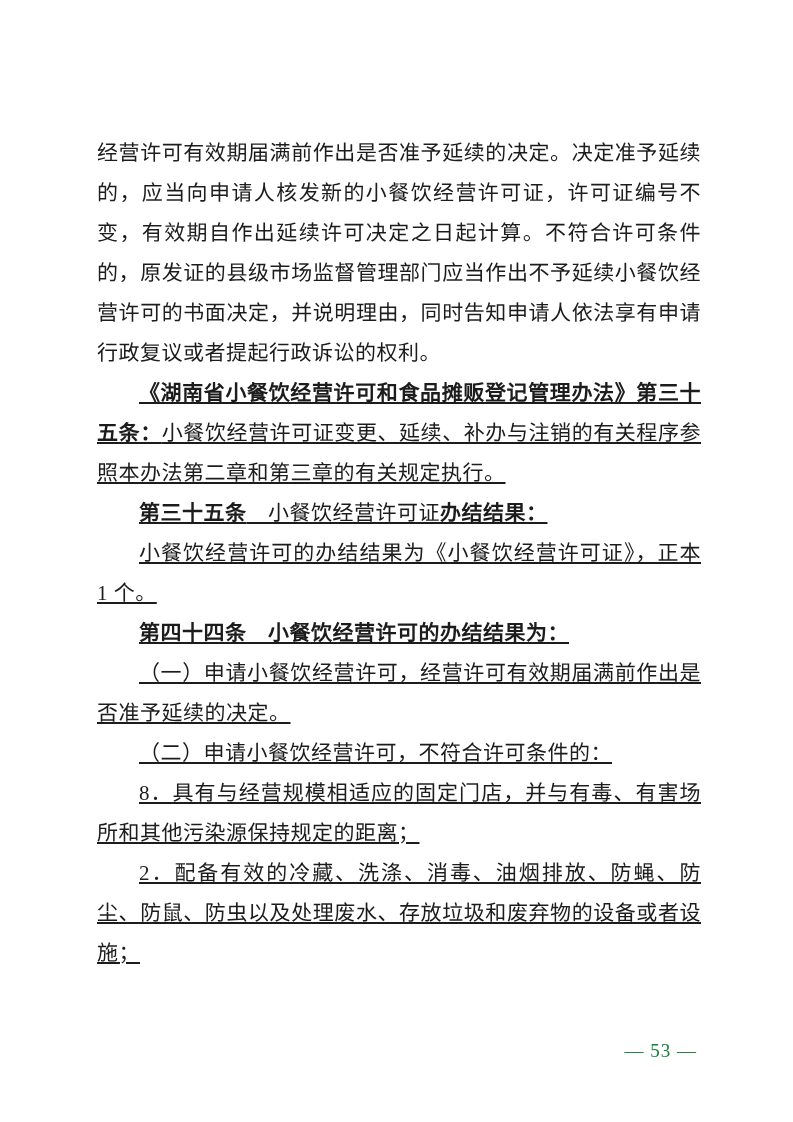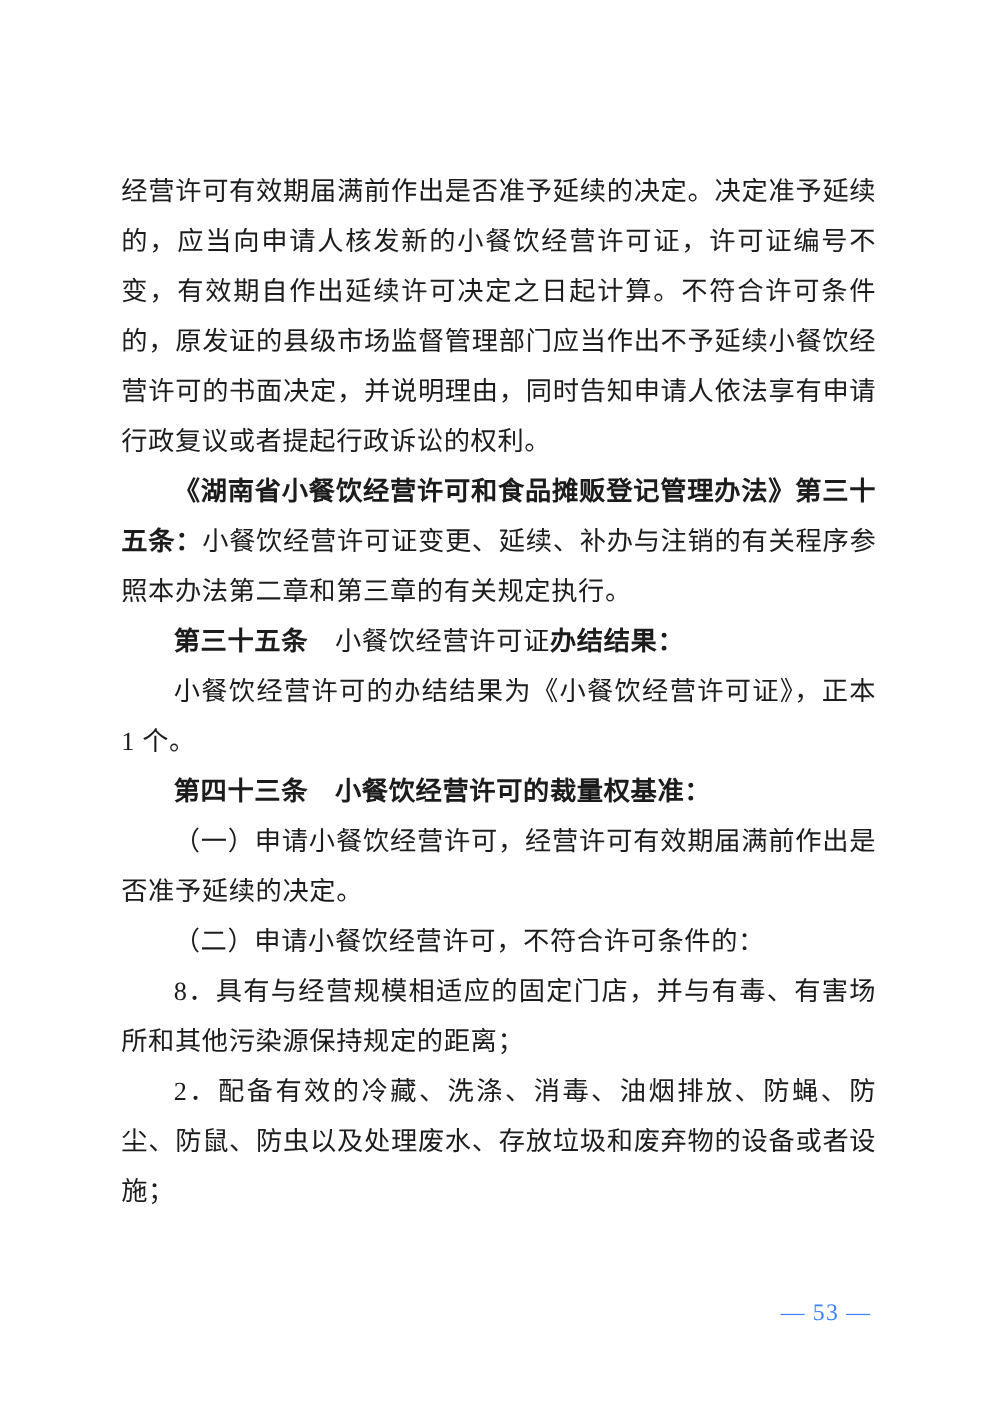--- a/index.html
+++ b/index.html
@@ -26,48 +26,49 @@
     margin: 0;
     padding: 0;
     font-size: 21px;
     line-height: 40px;
     text-align: justify;
     text-justify: inter-character;
     letter-spacing: 0.5px;
   }
   p.para.indent {
     text-indent: 2em;
+    text-decoration: underline;
   }
   p.para b {
     font-weight: 700;
     
     font-family: "Liberation Serif", "DejaVu Serif", serif;
   }
   .footer {
     position: absolute;
     right: 96px;
     bottom: 62px;
     font-size: 19px;
     line-height: 19px;
-    color: #3b82f6;
+    color: #15803d;
     letter-spacing: 1px;
     font-family: "Liberation Serif", "DejaVu Serif", serif;
   }
 </style>
 </head>
 <body>
 
 <div class="page">
 
   <div class="doc-body">
       <p class="para"><span>经营许可有效期届满前作出是否准予延续的决定。决定准予延续的，应当向申请人核发新的小餐饮经营许可证，许可证编号不变，有效期自作出延续许可决定之日起计算。不符合许可条件的，原发证的县级市场监督管理部门应当作出不予延续小餐饮经营许可的书面决定，并说明理由，同时告知申请人依法享有申请行政复议或者提起行政诉讼的权利。</span></p>
       <p class="para indent"><b>《湖南省小餐饮经营许可和食品摊贩登记管理办法》第三十五条：</b><span>小餐饮经营许可证变更、延续、补办与注销的有关程序参照本办法第二章和第三章的有关规定执行。</span></p>
       <p class="para indent"><b>第三十五条</b><span>　小餐饮经营许可证</span><b>办结结果：</b></p>
       <p class="para indent"><span>小餐饮经营许可的办结结果为《小餐饮经营许可证》，正本 1 个。</span></p>
-      <p class="para indent"><b>第四十三条　小餐饮经营许可的裁量权基准：</b></p>
+      <p class="para indent"><b>第四十四条　小餐饮经营许可的办结结果为：</b></p>
       <p class="para indent"><span>（一）申请小餐饮经营许可，经营许可有效期届满前作出是否准予延续的决定。</span></p>
       <p class="para indent"><span>（二）申请小餐饮经营许可，不符合许可条件的：</span></p>
       <p class="para indent"><span>8．具有与经营规模相适应的固定门店，并与有毒、有害场所和其他污染源保持规定的距离；</span></p>
       <p class="para indent"><span>2．配备有效的冷藏、洗涤、消毒、油烟排放、防蝇、防尘、防鼠、防虫以及处理废水、存放垃圾和废弃物的设备或者设施；</span></p>
     </div>
 
   <div class="footer">
     <span>— 53 —</span>
   </div>
 

